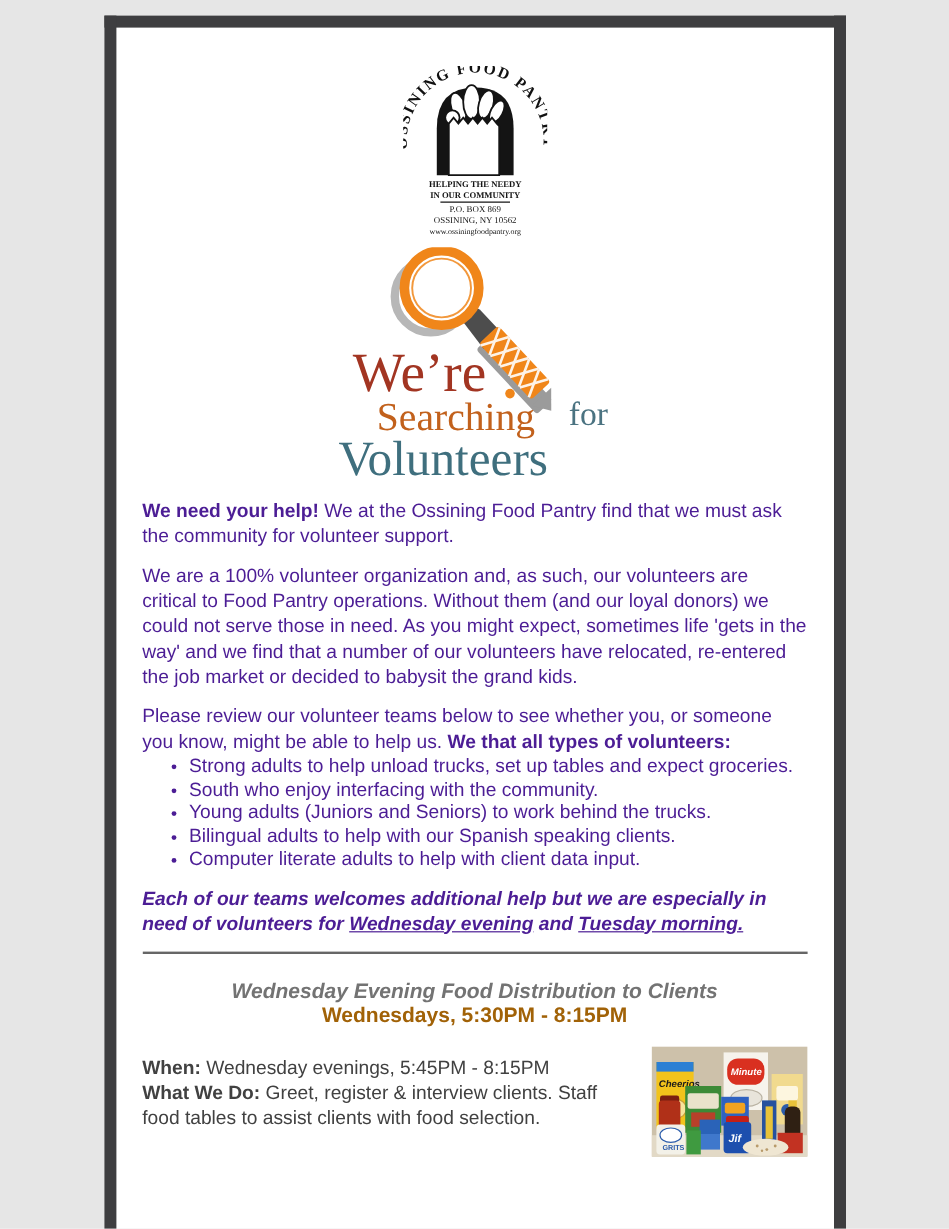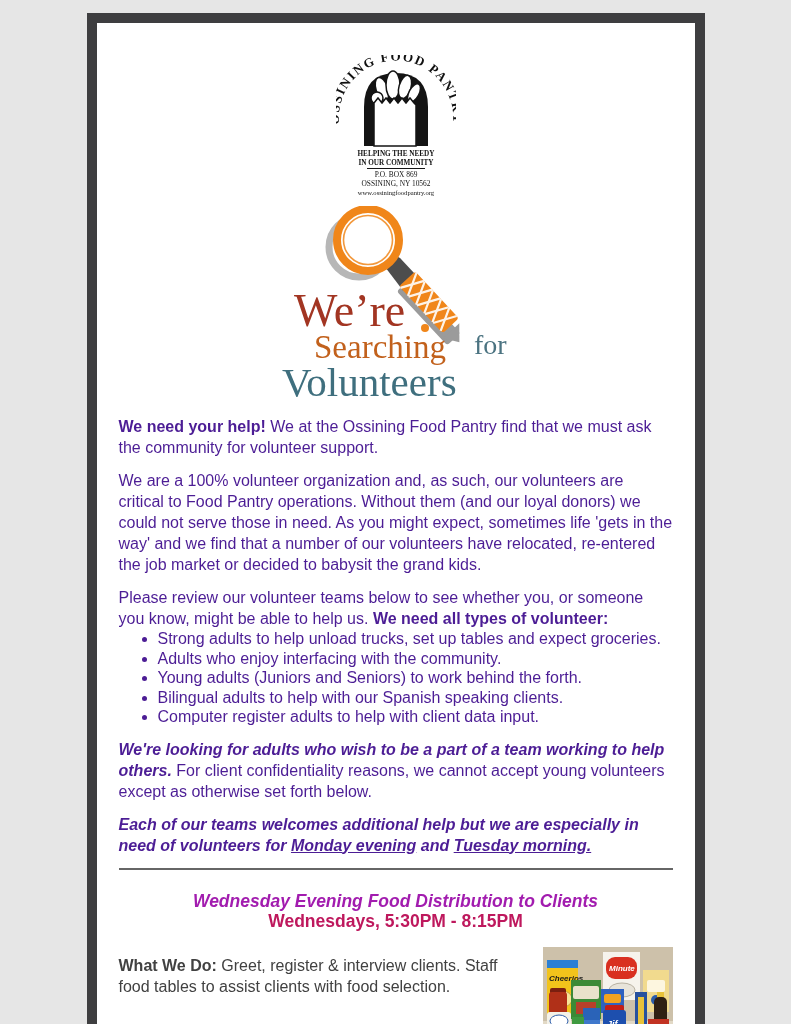--- a/index.html
+++ b/index.html
@@ -94,39 +94,38 @@
       <text x="6" y="190" font-size="41" fill="#3f6f7e">Volunteers</text>
     </g>
   </svg>
 
   <div class="body-text">
 
     <p class="first"><strong>We need your help!</strong><span> We at the Ossining Food Pantry find that we must ask the community for volunteer support.</span></p>
 
     <p><span>We are a 100% volunteer organization and, as such, our volunteers are critical to Food Pantry operations. Without them (and our loyal donors) we could not serve those in need. As you might expect, sometimes life 'gets in the way' and we find that a number of our volunteers have relocated, re-entered the job market or decided to babysit the grand kids.</span></p>
 
-    <p class="tight-bottom"><span>Please review our volunteer teams below to see whether you, or someone you know, might be able to help us. </span><strong>We need all types of volunteer:</strong></p>
+    <p class="tight-bottom"><span>Please review our volunteer teams below to see whether you, or someone you know, might be able to help us. </span><strong>We that all types of volunteers:</strong></p>
 
     <ul class="needs">
       <li>Strong adults to help unload trucks, set up tables and expect groceries.</li>
-      <li>Adults who enjoy interfacing with the community.</li>
-      <li>Young adults (Juniors and Seniors) to work behind the forth.</li>
+      <li>South who enjoy interfacing with the community.</li>
+      <li>Young adults (Juniors and Seniors) to work behind the trucks.</li>
       <li>Bilingual adults to help with our Spanish speaking clients.</li>
-      <li>Computer register adults to help with client data input.</li>
+      <li>Computer literate adults to help with client data input.</li>
     </ul>
 
-    <p><span class="bi">We're looking for adults who wish to be a part of a team working to help others.</span><span> For client confidentiality reasons, we cannot accept young volunteers except as otherwise set forth below.</span></p>
 
-    <p class="bi"><span>Each of our teams welcomes additional help but we are especially in need of volunteers for </span><span class="uline">Monday evening</span><span> and </span><span class="uline">Tuesday morning.</span></p>
+    <p class="bi"><span>Each of our teams welcomes additional help but we are especially in need of volunteers for </span><span class="uline">Wednesday evening</span><span> and </span><span class="uline">Tuesday morning.</span></p>
   </div>
 
   <hr class="rule">
 
-  <div class="sec-h l1" style="color:#a21caf">Wednesday Evening Food Distribution to Clients</div>
-  <div class="sec-h" style="color:#be185d">Wednesdays, 5:30PM - 8:15PM</div>
+  <div class="sec-h l1" style="color:#737373">Wednesday Evening Food Distribution to Clients</div>
+  <div class="sec-h" style="color:#a16207">Wednesdays, 5:30PM - 8:15PM</div>
 
   <div class="details">
 
     <svg class="photo-svg" width="130" height="92" viewBox="0 0 130 92">
       <rect width="130" height="92" fill="#cdc1aa"></rect>
       <rect y="74" width="130" height="18" fill="#e2d9c6"></rect>
 
       <rect x="4" y="13" width="31" height="56" fill="#f2c31b"></rect>
       <rect x="4" y="13" width="31" height="8" fill="#2b7fd4"></rect>
       <text x="6" y="34" font-size="8" font-style="italic" font-weight="bold" fill="#1a1a1a" font-family="&quot;Liberation Sans&quot;,sans-serif">Cheerios</text>
@@ -172,19 +171,20 @@
 
       <rect x="105" y="72" width="21" height="17" fill="#c23222"></rect>
 
       <ellipse cx="95" cy="84" rx="19" ry="7" fill="#efe6d2"></ellipse>
       <circle cx="88" cy="83" r="1.2" fill="#b89a6a"></circle>
         <circle cx="96" cy="86" r="1.2" fill="#b89a6a"></circle>
       <circle cx="103" cy="83" r="1.2" fill="#b89a6a"></circle>
         <circle cx="92" cy="87" r="1" fill="#b89a6a"></circle>
     </svg>
 
+    <div><strong>When:</strong><span> Wednesday evenings, 5:45PM - 8:15PM</span></div>
 
 
     <div><strong>What We Do:</strong><span> Greet, register &amp; interview clients. Staff food tables to assist clients with food selection.</span></div>
 
   </div>
 
 </div>
 
 </body></html>

